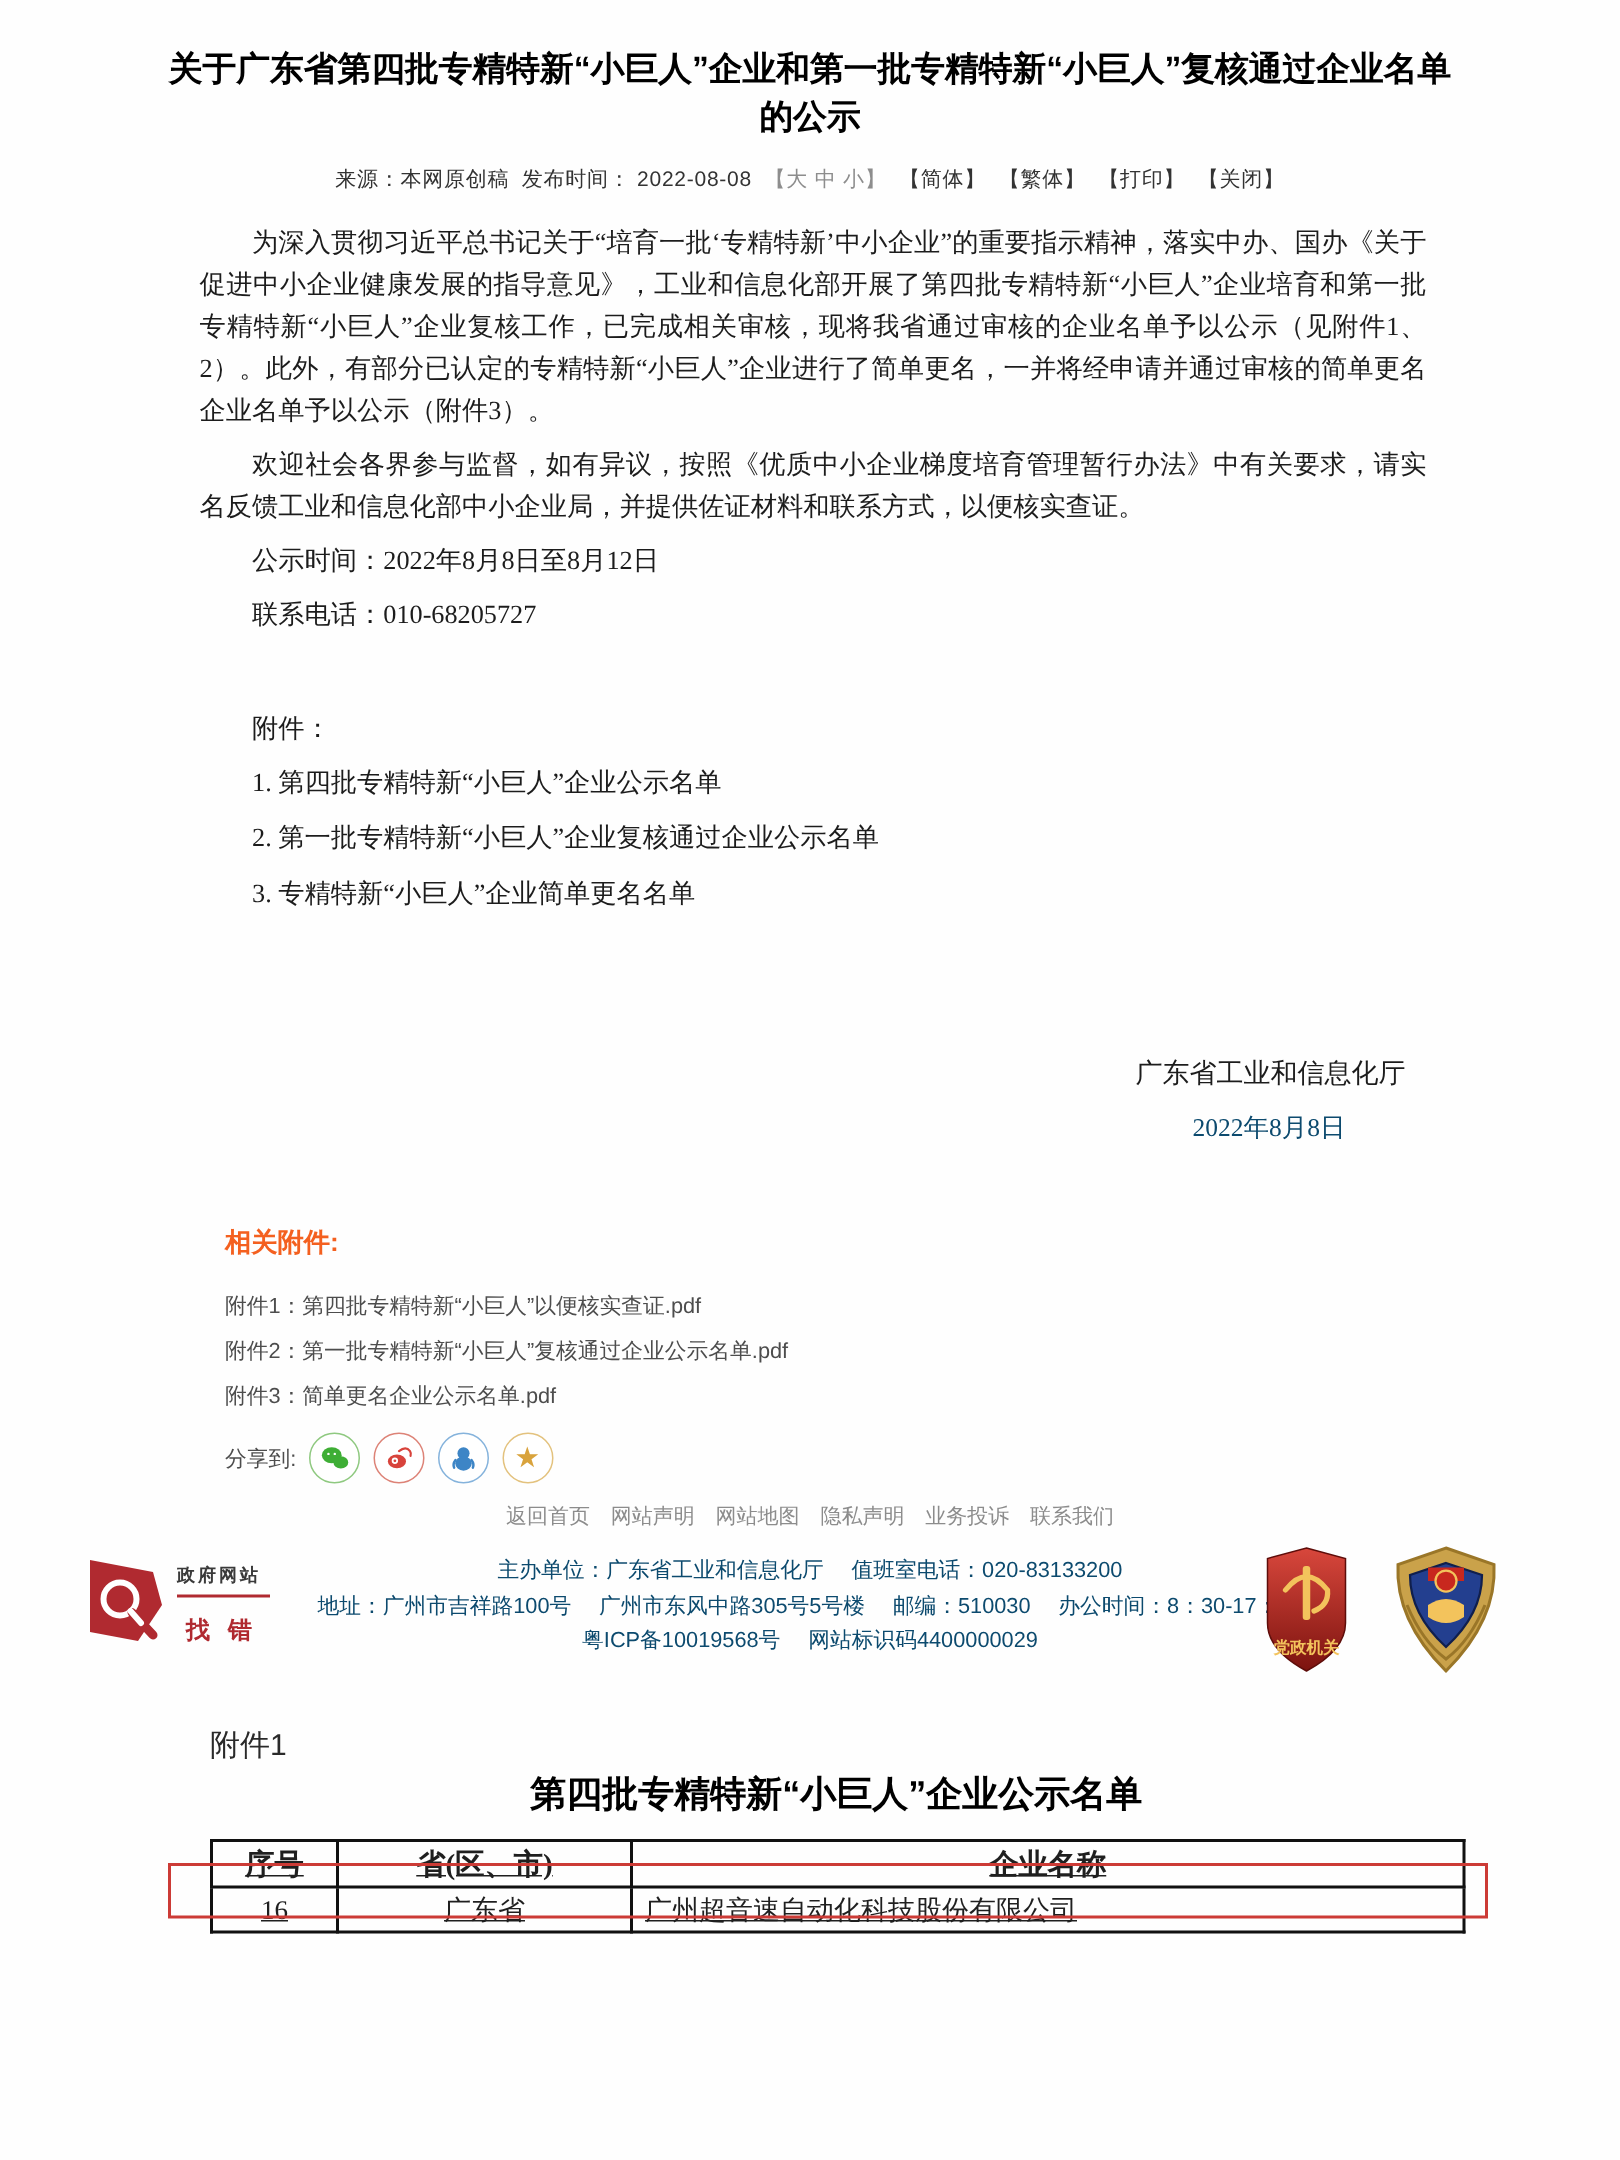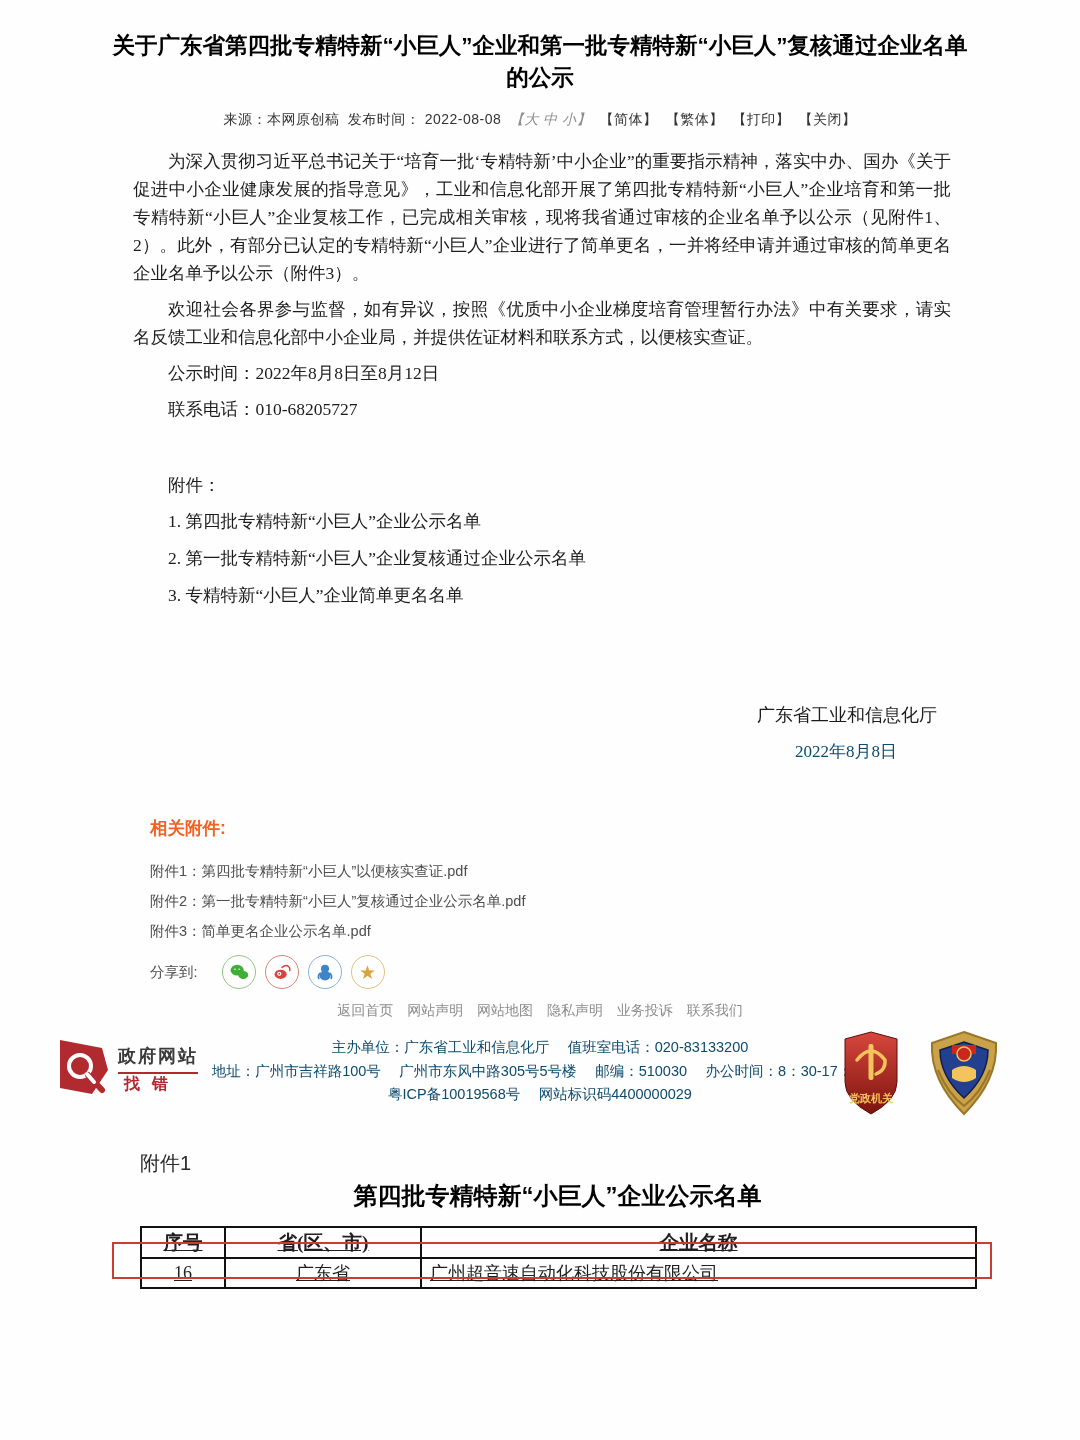--- a/index.html
+++ b/index.html
@@ -12,21 +12,21 @@
     color:#1f1f1f;
   }
   
   .doc-header { position:absolute; top:30px; left:110px; width:860px; text-align:center; }
   .doc-title {
     font-size:22.5px; line-height:32px; font-weight:700; color:#000;
     font-family:"Liberation Sans","DejaVu Sans",sans-serif;
   }
   .meta { margin-top:17px; font-size:14px; color:#333; letter-spacing:0.5px; }
   .meta span { margin:0 2px; cursor:pointer; }
-  .meta .gray { color:#8d8d8d;font-style:italic; }
+  .meta .gray { color:#8d8d8d; }
   
   .article {
     position:absolute; top:138px; left:133px; width:818px; padding-top:9px;
     font-family:"Liberation Serif","DejaVu Serif",serif;
     font-size:17.5px; line-height:28px; color:#1c1c1c; text-align:justify;
   }
   .article p { margin:0 0 8px 0; text-indent:2em; }
   .article p.gap-top { margin-top:48px; }
   .article p.att-item { margin-bottom:9px; }
   .signature {
@@ -35,42 +35,42 @@
   }
   .sign-date {
     position:absolute; top:740px; right:183px;
     font-family:"Liberation Serif","DejaVu Serif",serif; font-size:17px; color:#0c4a6e;
   }
   
   .related { position:absolute; top:808px; left:150px; width:700px; padding-top:8px; }
   .related-heading { font-size:17.5px; font-weight:700; color:#f4601f; margin-bottom:16px; }
   .file-link { font-size:14.5px; line-height:30px; color:#4d4d4d; cursor:pointer; }
   .share-row { margin-top:9px; display:flex; align-items:center; }
-  .share-label { font-size:14.5px; color:#4d4d4d; margin-right:24px; }
+  .share-label { font-size:14.5px; color:#4d4d4d; margin-right:8px; }
   .share-icon {
     width:34px; height:34px; border-radius:50%; margin-right:9px;
     display:flex; align-items:center; justify-content:center; cursor:pointer; background:#fff;
   }
   .share-icon.wechat { border:1.5px solid #8fc980; }
   .share-icon.weibo  { border:1.5px solid #dd8377; }
   .share-icon.qq     { border:1.5px solid #85b3dc; }
   .share-icon.qzone  { border:1.5px solid #e3c27e; }
   .qzone-star { color:#d9a33c; font-size:19px; line-height:1; }
   
   .footer-nav { position:absolute; top:1002px; left:0; width:1080px; text-align:center;
     font-size:14px; color:#8c8c8c; }
   .footer-nav span { margin:0 5px; cursor:pointer; }
   .footer-main { position:absolute; top:1028px; left:0; width:1080px; height:95px; }
   .footer-center { margin:0 auto; width:660px; padding-top:8px; text-align:center;
     font-size:14.5px; line-height:23.5px; color:#0c4a6e; }
   .err-logo { position:absolute; left:58px; top:8px; display:flex; align-items:center; cursor:pointer; }
   .err-text { margin-left:8px; }
-  .err-line1 { font-size:18px; font-weight:700; color:#3a3a3a; letter-spacing:2px;
+  .err-line1 { font-size:12px; font-weight:700; color:#3a3a3a; letter-spacing:2px;
     border-bottom:2px solid #b02a30; padding-bottom:4px; }
-  .err-line2 { font-size:16px; font-weight:700; color:#b02a30; letter-spacing:12px; padding-top:0; text-indent:6px;}
+  .err-line2 { font-size:16px; font-weight:700; color:#b02a30; letter-spacing:12px; padding-top:12px; text-indent:6px;}
   .badge1 { position:absolute; right:180px; top:2px; }
   .badge2 { position:absolute; right:80px; top:2px; }
   
   .attachment1 { position:absolute; top:1140px; left:0; width:1080px; height:200px; }
   .att1-label { position:absolute; left:140px; top:10px; font-size:20px; color:#2a2a2a; }
   .att1-title { position:absolute; left:140px; top:40px; width:835px; text-align:center;
     font-size:24px; font-weight:700; color:#000; }
   .att1-table { position:absolute; left:140px; top:86px; width:835px;
     border-collapse:collapse; table-layout:fixed;
     font-family:"Liberation Serif","DejaVu Serif",serif;text-decoration:underline; }

